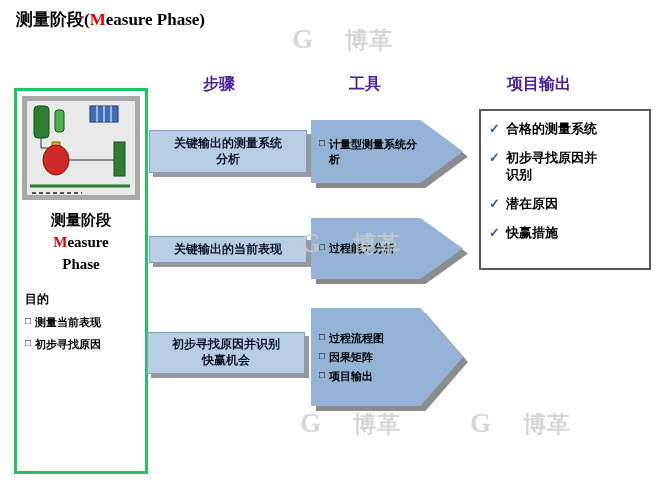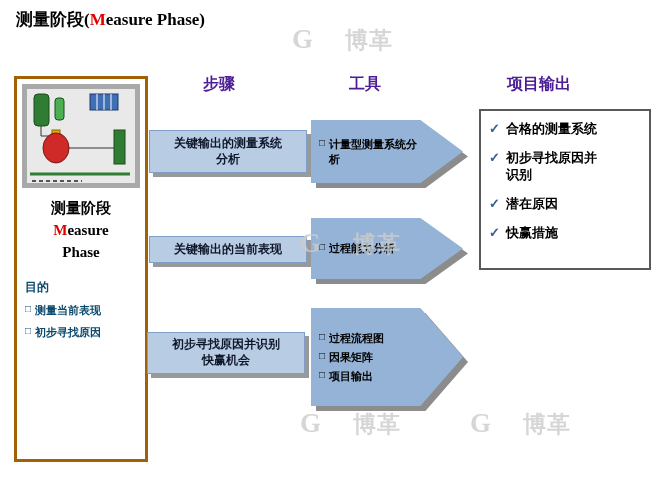--- a/index.html
+++ b/index.html
@@ -15,24 +15,24 @@
   .wm-1 { left:292px; top:26px; }
   .wm-2 { left:300px; top:230px; }
   .wm-3 { left:300px; top:410px; }
   .wm-4 { left:470px; top:410px; }
 
   .col-header { position:absolute; top:74px; font-size:16px; font-weight:bold; color:#4c1d95; z-index:2; }
   .col-steps   { left:203px; }
   .col-tools   { left:349px; }
   .col-outputs { left:507px; }
 
-  .left-box { position:absolute; left:14px; top:76px; width:134px; height:386px; border:3px solid #a16207; background:#fff; z-index:2; }
+  .left-box { position:absolute; left:14px; top:88px; width:134px; height:386px; border:3px solid #22c55e; background:#fff; z-index:2; }
   .mini-image { display:block; margin:5px auto 0; }
   .panel-title { text-align:center; font-weight:bold; font-size:15px; line-height:1.45; margin-top:10px; color:#000; }
-  .purpose { margin:16px 5px 0 8px; color:#0c4a6e; }
+  .purpose { margin:16px 5px 0 8px; color:#000000; }
   .purpose-label { font-size:12px; font-weight:bold; margin-bottom:7px; }
   .purpose-item { font-size:11px; font-weight:bold; display:flex; gap:4px; margin-bottom:7px; align-items:flex-start; }
   .bullet { flex:0 0 auto; font-size:0.9em; }
 
   .step-bar { position:absolute; z-index:2; }
   .step-shadow { position:absolute; left:4px; top:4px; width:100%; height:100%; background:#999; }
   .step-face { position:absolute; inset:0; background:#b8cce4; border:1px solid #7f9fc6;
                display:flex; flex-direction:column; justify-content:center; align-items:center;
                text-align:center; font-size:12px; font-weight:bold; color:#0f172a;
                line-height:1.3; white-space:pre-line; }

